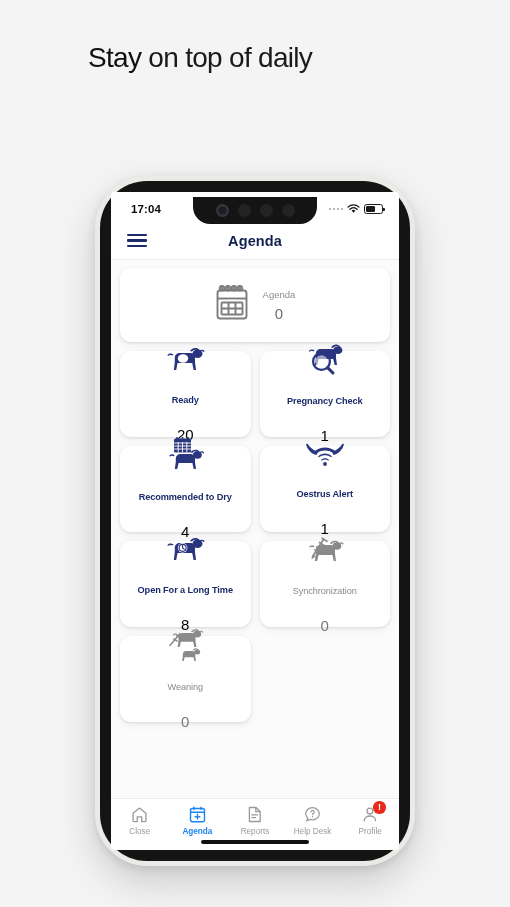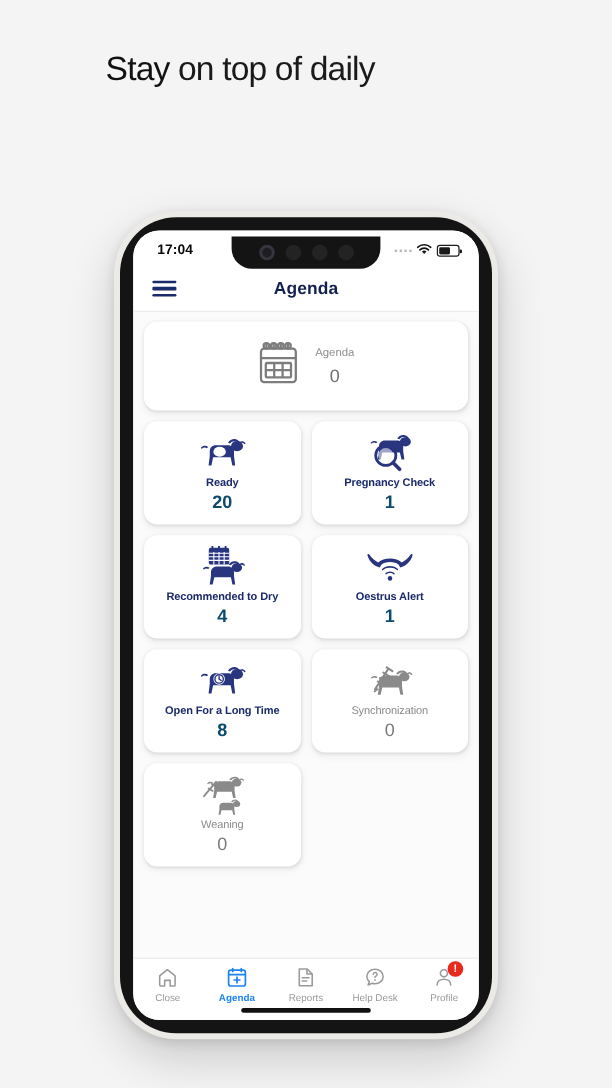--- a/index.html
+++ b/index.html
@@ -38,21 +38,21 @@
   .phone-bezel {
     position: absolute;
     left: 5px; top: 5px; right: 5px; bottom: 5px;
     background: #141414;
     border-radius: 47px;
   }
   .phone-screen {
     position: absolute;
     left: 16px; top: 16px; right: 16px; bottom: 16px;
     background: #ffffff;
-    border-radius: 22px;
+    border-radius: 4px;
     overflow: hidden;
     display: flex;
     flex-direction: column;
   }
   .notch {
     position: absolute;
     left: 50%; top: 5px;
     transform: translateX(-50%);
     width: 124px; height: 27px;
     background: #141414;
@@ -143,30 +143,30 @@
   .agenda-count { font-size: 15px; color: #6e6e6e; }
 
   
   .grid { display: grid; grid-template-columns: 1fr 1fr; gap: 9px; }
   .tile {
     height: 86px;
     display: flex;
     flex-direction: column;
     align-items: center;
     justify-content: center;
-    gap: 2px;
+    gap: 20px;
     padding: 6px 4px;
     cursor: pointer;
   }
   .tile-icon { height: 34px; display: flex; align-items: center; justify-content: center; }
   .tile-label {
     font-size: 9.2px; font-weight: 700; color: #1b2a6b;
     text-align: center; line-height: 1.15; letter-spacing: -0.1px;
   }
-  .tile-count { font-size: 15px; font-weight: 700; color: #0c4a6e; margin-top: 1px; }
+  .tile-count { font-size: 15px; font-weight: 400; color: #000000; margin-top: 1px; }
   .tile.disabled .tile-label { color: #8a8a8a; font-weight: 400; }
   .tile.disabled .tile-count { color: #7a7a7a; font-weight: 400; }
 
   
   .tabbar {
     flex: 0 0 auto;
     height: 52px;
     background: #ffffff;
     border-top: 1px solid #ececec;
     display: flex;

